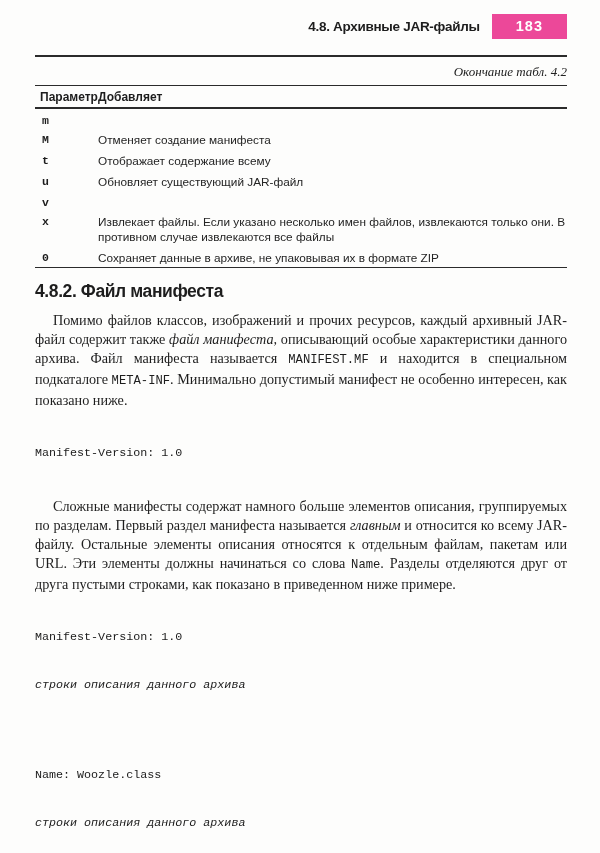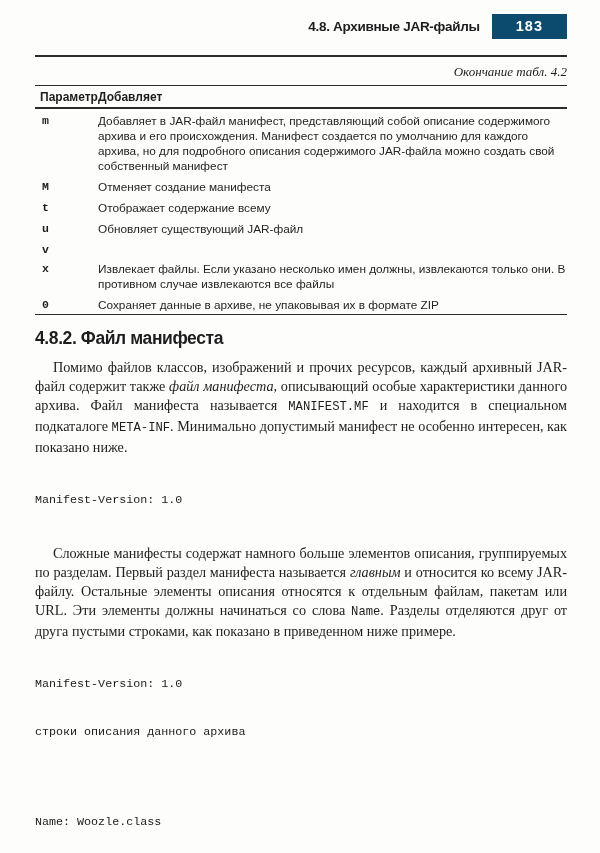--- a/index.html
+++ b/index.html
@@ -15,21 +15,21 @@
   
   .running-head {
     display:flex; justify-content:flex-end; align-items:flex-end;
     border-bottom:2px solid #2b2b2b; padding-bottom:16px;
   }
   .chapter-title {
     font-family:"Liberation Sans", sans-serif; font-weight:bold;
     font-size:13.5px; letter-spacing:-0.3px; margin-right:12px; padding-bottom:5px;
   }
   .pagenum-box {
-    background:#0c4a6e; color:#fff;
+    background:#ec4899; color:#fff;
     font-family:"Liberation Sans", sans-serif; font-weight:bold;
     font-size:14.5px; letter-spacing:1px;
     padding:4px 24px 5px;
   }
   .continuation {
     text-align:right; font-style:italic; font-size:13px;
     margin:7px 0 5px; color:#222;
   }
 
   
@@ -65,61 +65,60 @@
   .run.italic { font-style:italic; }
   .run.mono { font-family:"Liberation Mono", monospace; font-size:12.2px; }
 
   
   .codeblock {
     font-family:"Liberation Mono", monospace; font-size:11.7px;
     line-height:16px; white-space:pre; margin:2px 0 4px; color:#1a1a1a;
   }
   .code-line { min-height:16px; }
   .code-line.blank { height:10px; min-height:10px; }
-  .run.code-italic { }
+  .run.code-italic { font-style:italic; }
 </style>
 </head>
 <body>
 
 <div class="page">
 
   <div class="running-head">
     <span class="chapter-title">4.8. Архивные JAR-файлы</span>
     <span class="pagenum-box">183</span>
   </div>
 
   <div class="continuation">Окончание табл. 4.2</div>
 
   <div class="paramtable">
     <div class="t-head">
       <span class="col-param">Параметр</span>
       <span class="col-desc">Добавляет</span>
     </div>
     <div class="t-row">
       <span class="param">m</span>
-      <span class="desc">Добавляет в JAR-файл манифест, представляющий собой описание содержимого архива и его происхождения. Манифест создается по умолчанию для каждого архива, но для подробного описания содержимого JAR-файла можно создать свой собственный манифест</span>
     </div>
     <div class="t-row">
       <span class="param">M</span>
       <span class="desc">Отменяет создание манифеста</span>
     </div>
     <div class="t-row">
       <span class="param">t</span>
       <span class="desc">Отображает содержание всему</span>
     </div>
     <div class="t-row">
       <span class="param">u</span>
       <span class="desc">Обновляет существующий JAR-файл</span>
     </div>
     <div class="t-row">
       <span class="param">v</span>
     </div>
     <div class="t-row">
       <span class="param">x</span>
-      <span class="desc">Извлекает файлы. Если указано несколько имен должны, извлекаются только они. В противном случае извлекаются все файлы</span>
+      <span class="desc">Извлекает файлы. Если указано несколько имен файлов, извлекаются только они. В противном случае извлекаются все файлы</span>
     </div>
     <div class="t-row">
       <span class="param">0</span>
       <span class="desc">Сохраняет данные в архиве, не упаковывая их в формате ZIP</span>
     </div>
   </div>
 
   <div class="section-heading">4.8.2. Файл манифеста</div>
 
   <p class="body-p"><span class="run plain">Помимо файлов классов, изображений и прочих ресурсов, каждый архивный JAR-файл содержит также </span><span class="run italic">файл манифеста,</span><span class="run plain"> описывающий особые характеристики данного архива. Файл манифеста называется </span><span class="run mono">MANIFEST.MF</span><span class="run plain"> и находится в специальном подкаталоге </span><span class="run mono">META-INF</span><span class="run plain">. Минимально допустимый манифест не особенно интересен, как показано ниже.</span></p>

